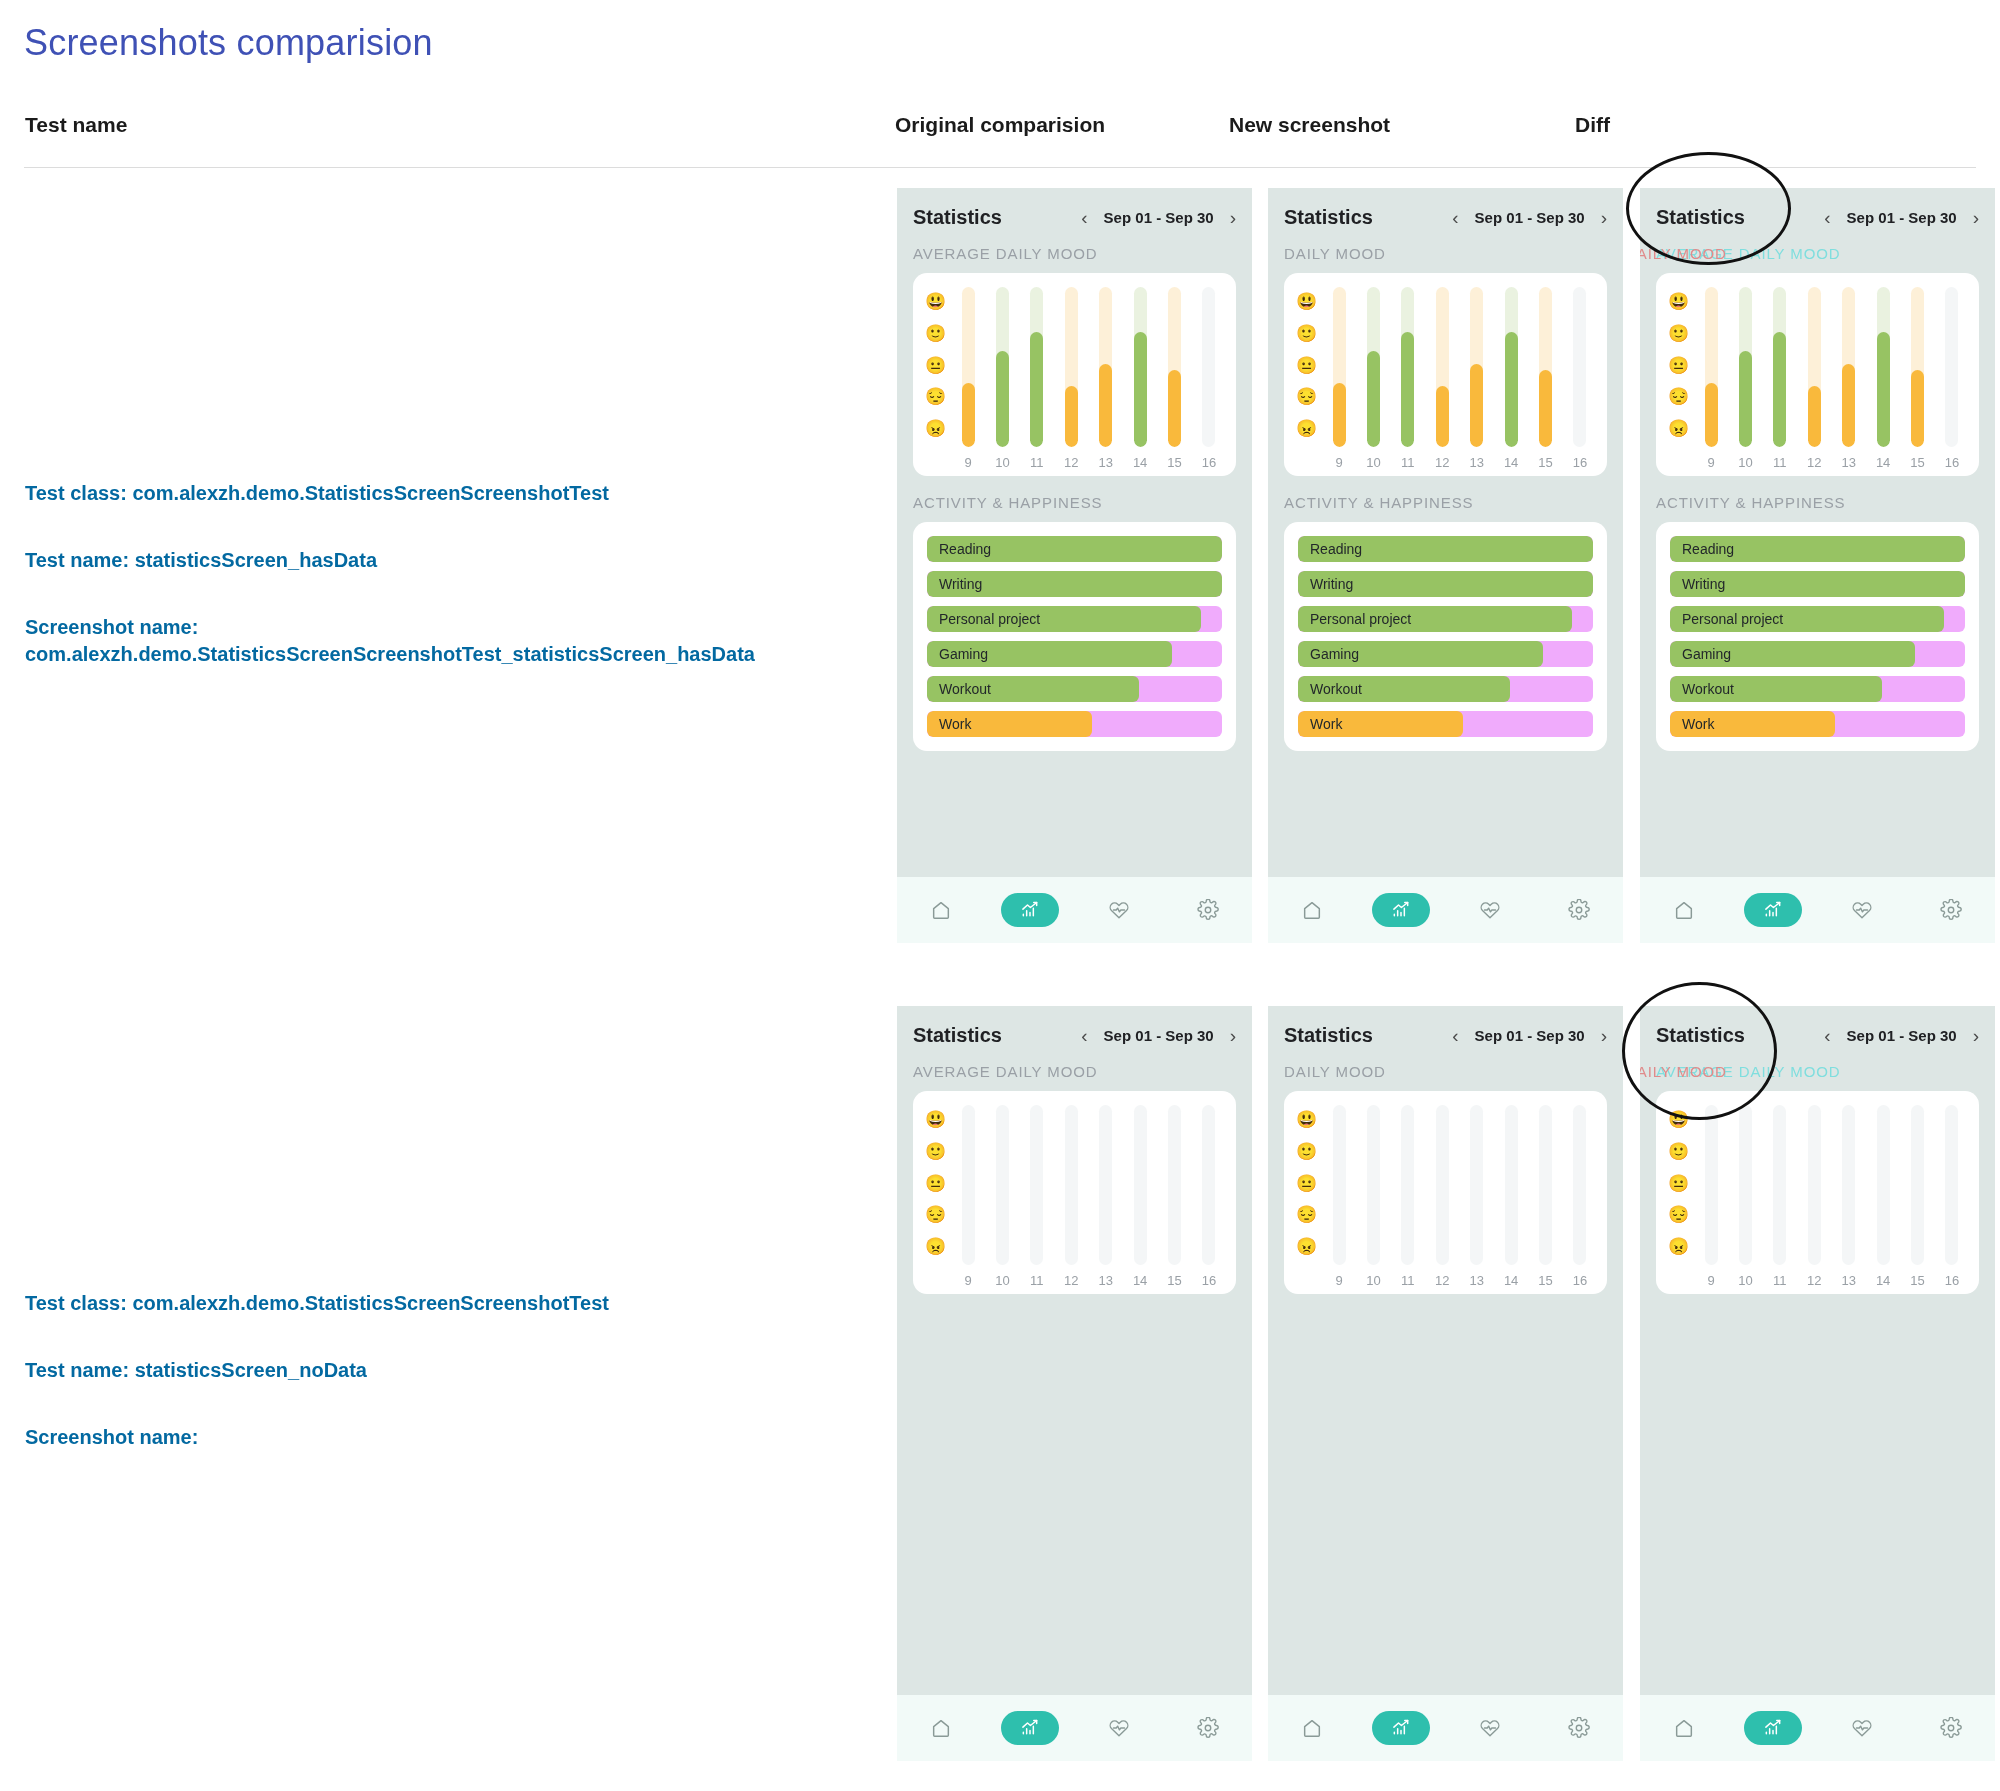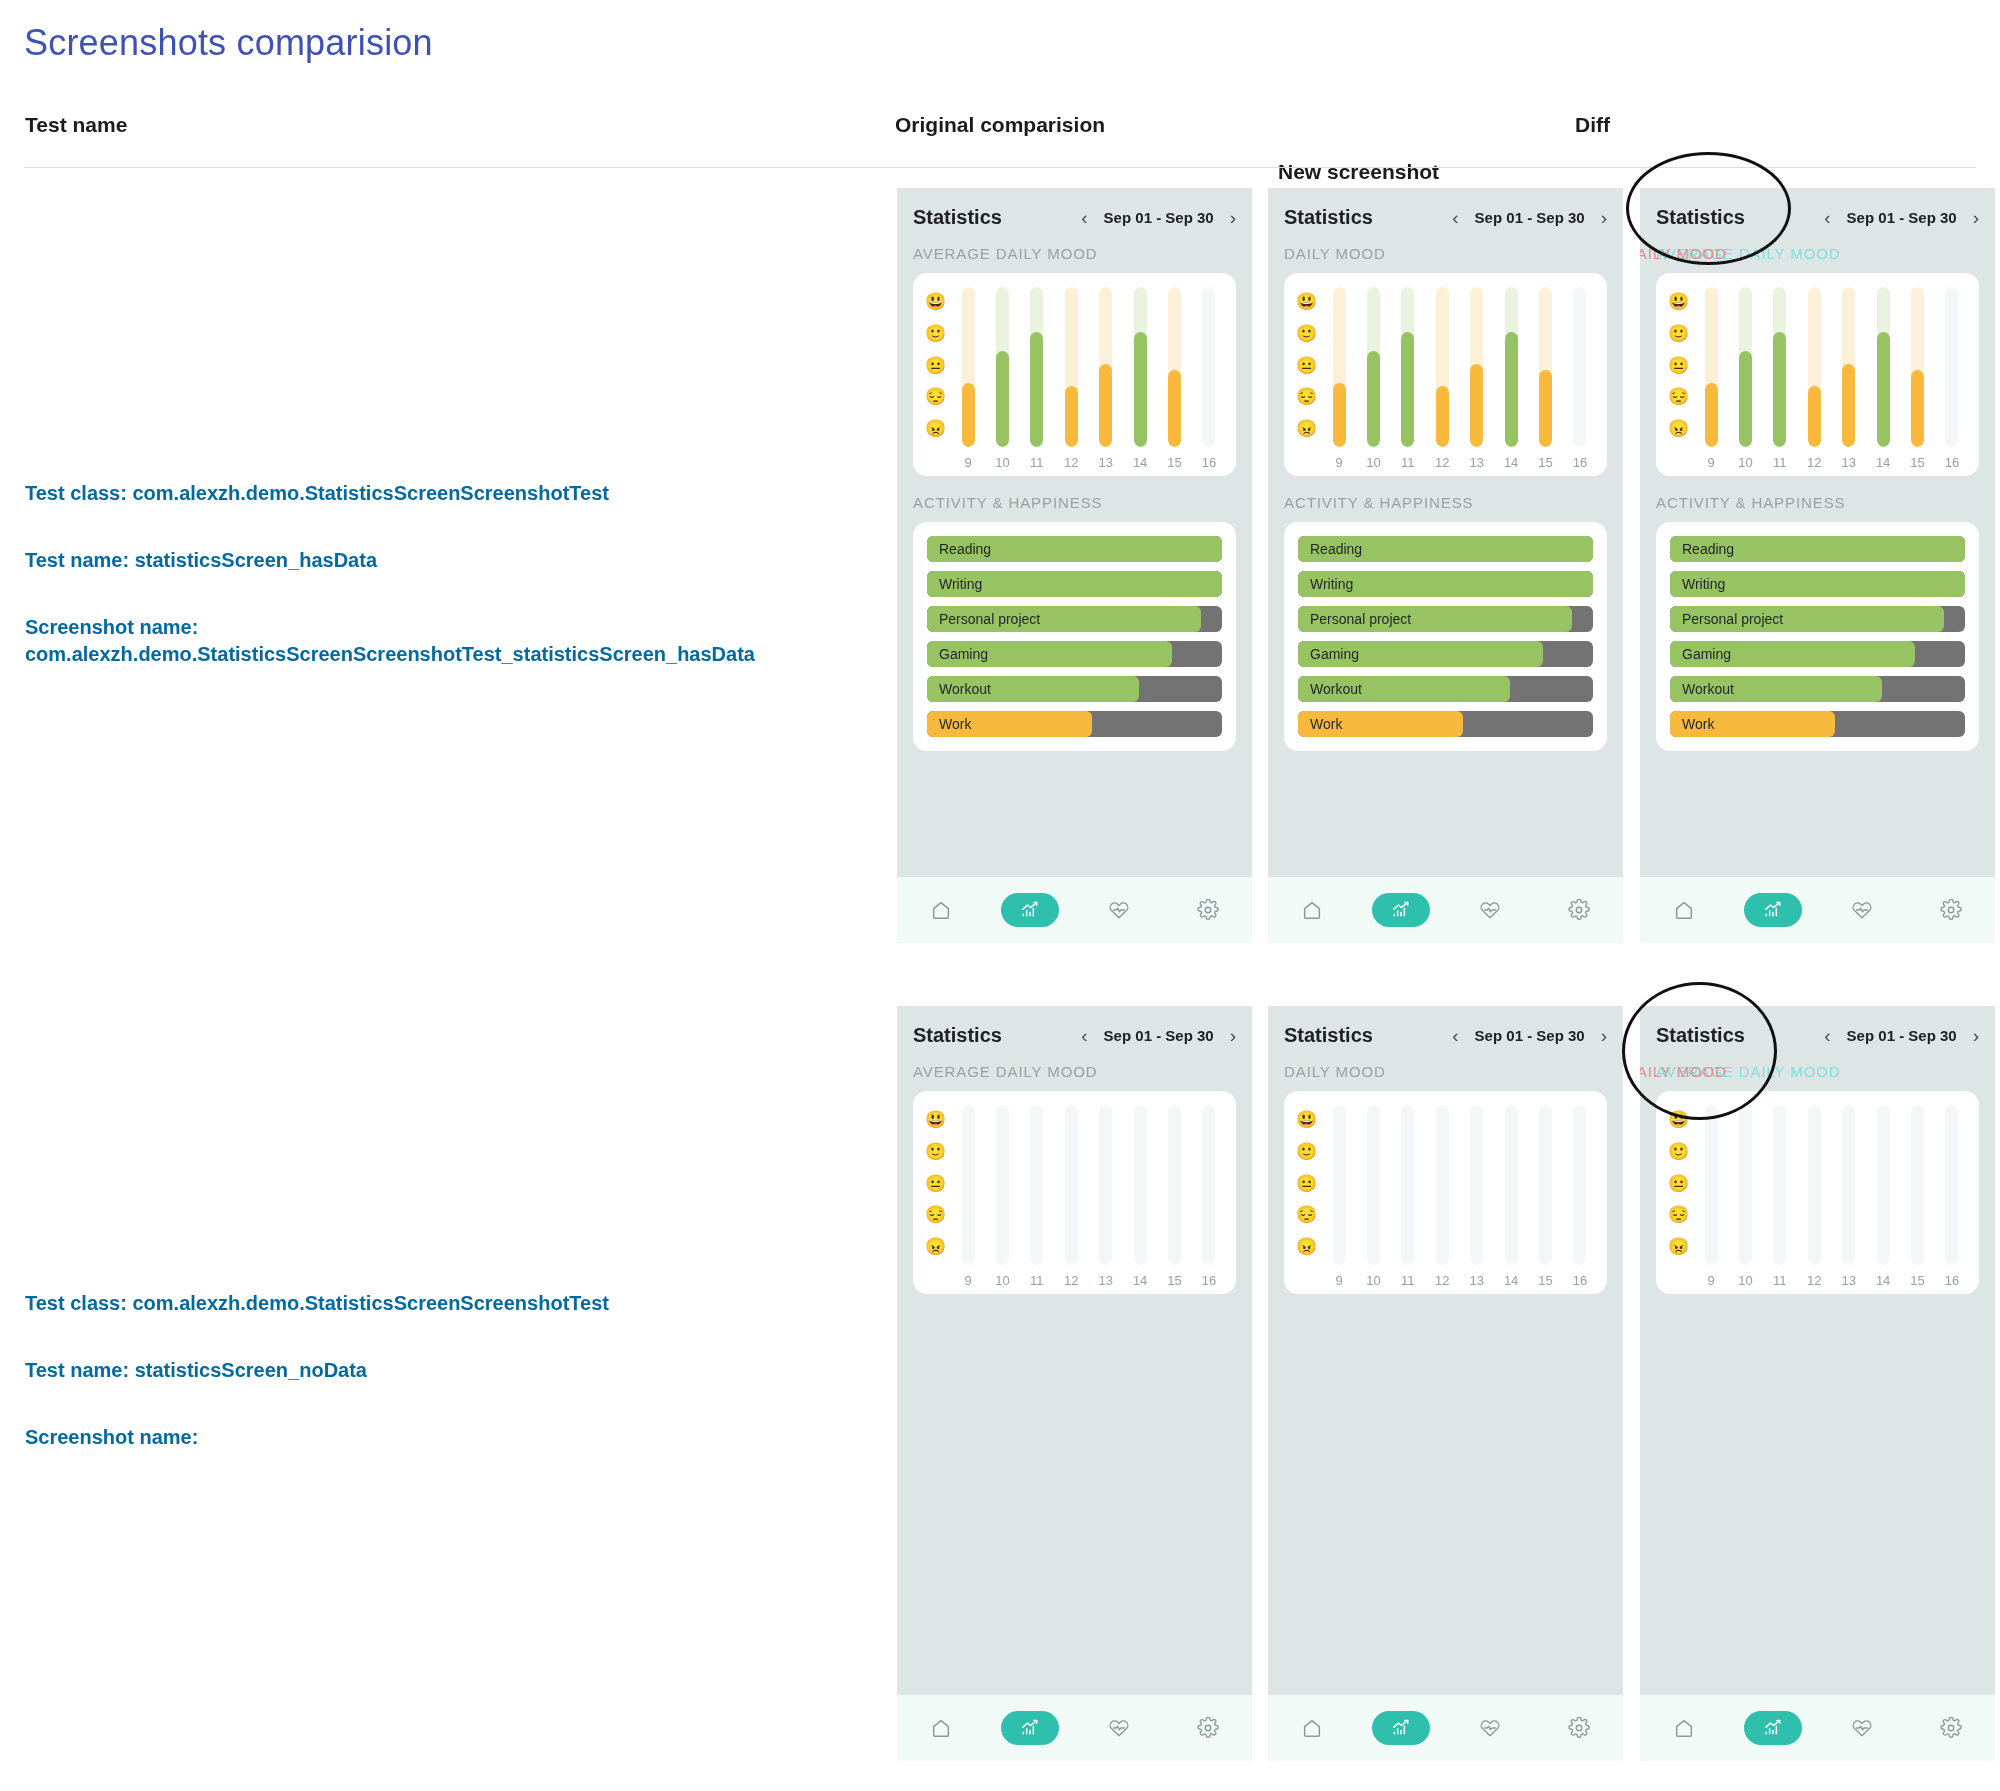--- a/index.html
+++ b/index.html
@@ -16,21 +16,21 @@
   .page-title {
     position:absolute; left:24px; top:22px;
     font-size:36px; font-weight:400; color:#3f51b5;
     letter-spacing:.2px;
   }
 
   
   .hdr { position:absolute; top:113px; font-size:21px; font-weight:bold; color:#1b1b1b; }
   .hdr-test { left:25px; }
   .hdr-orig { left:895px; }
-  .hdr-new  { left:1278px;margin-top:47px; }
+  .hdr-new  { left:1229px; }
   .hdr-diff { left:1575px; }
 
   .hdr-rule {
     position:absolute; left:24px; top:167px; width:1952px; height:1px;
     background:#dcdcdc;
   }
 
   
   .info { position:absolute; left:25px; color:#0369a1; font-weight:bold; font-size:20px; line-height:1.35; }
   .info div { margin-bottom:40px; }
@@ -84,21 +84,21 @@
   .mcol { width:26px; display:flex; flex-direction:column; align-items:center; }
   .track { width:13px; height:160px; border-radius:7px; position:relative; overflow:hidden; }
   .fill { position:absolute; left:0; bottom:0; width:100%; border-radius:7px; }
   .mlab { margin-top:8px; font-size:13px; color:#9aa0a6; }
 
   
   .mood.empty .track { background:#f4f6f7; }
 
   
   .acts { padding:14px 14px; display:flex; flex-direction:column; gap:9px; }
-  .act-row { height:26px; border-radius:6px; background:#737373; position:relative; overflow:hidden; }
+  .act-row { height:26px; border-radius:6px; background:#f0abfc; position:relative; overflow:hidden; }
   .act-fill { position:absolute; left:0; top:0; height:100%; border-radius:6px; }
   .act-lab { position:absolute; left:12px; top:0; height:100%; display:flex; align-items:center; font-size:14px; color:#22272a; }
 
   
   .nav {
     position:absolute; bottom:0; left:0; width:100%; height:66px;
     background:#f2faf8; display:flex; align-items:center; justify-content:space-around;
   }
   .nav-item { width:58px; height:34px; display:flex; align-items:center; justify-content:center; }
   .nav-item.active { background:#2ebfad; border-radius:17px; }

